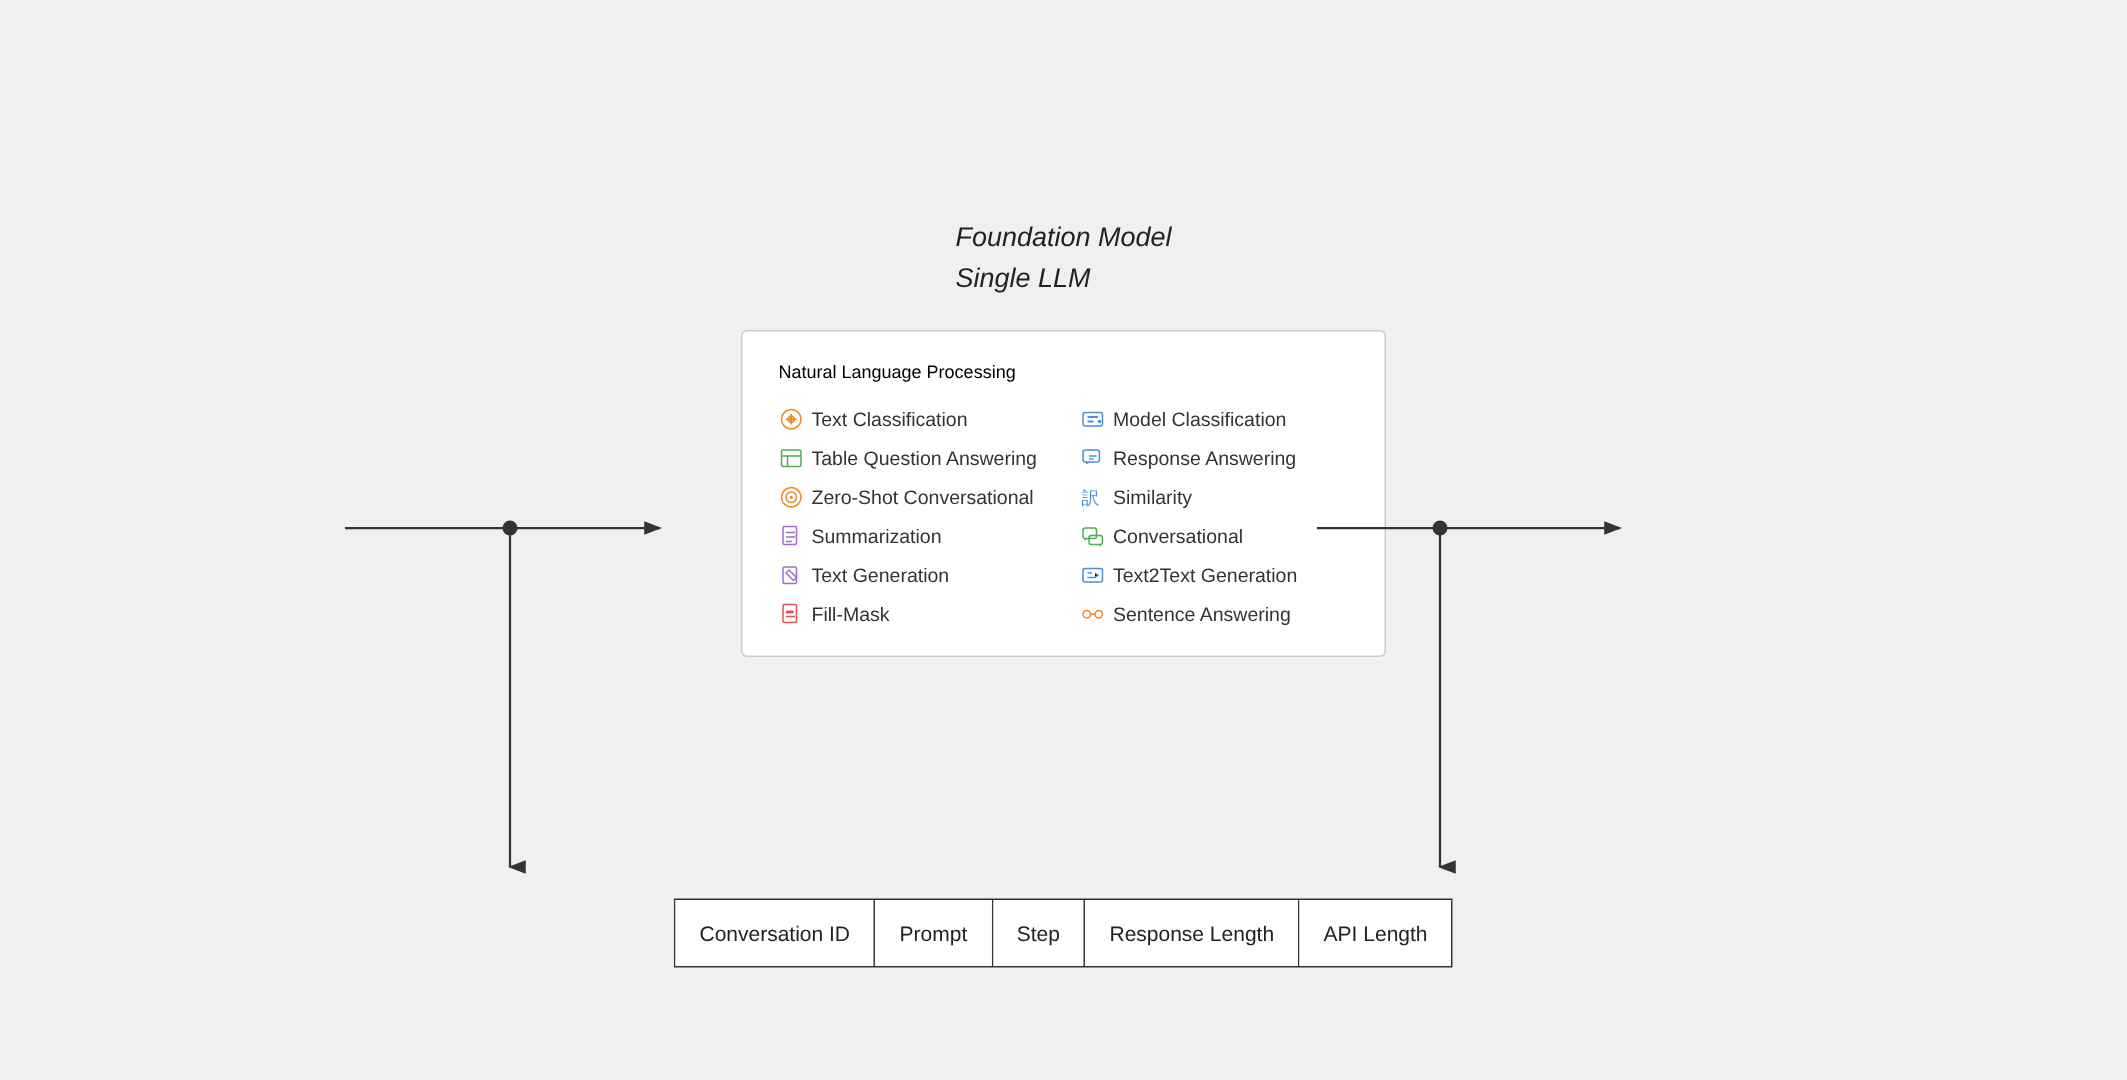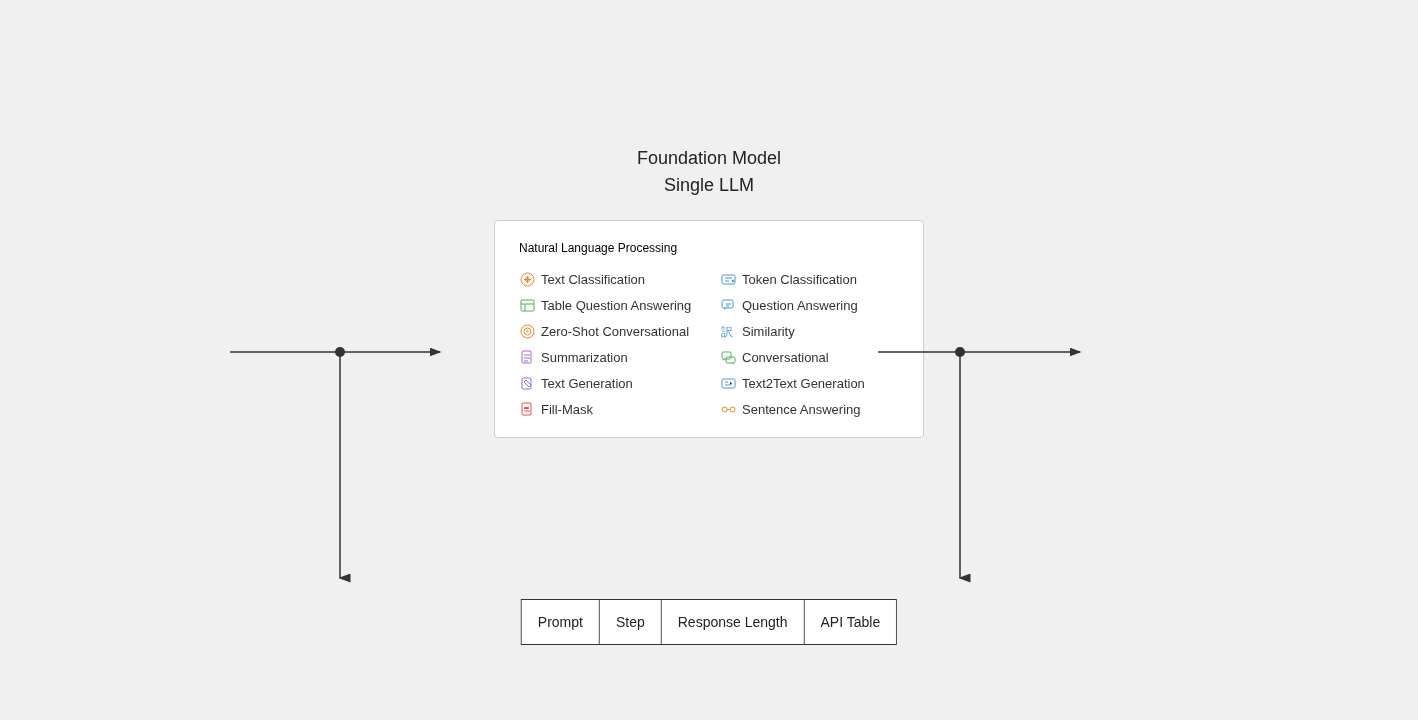--- a/index.html
+++ b/index.html
@@ -21,21 +21,21 @@
       align-items: center;
       justify-content: center;
     }
 
     
     .title-block {
       position: absolute;
       top: 145px;
       left: 50%;
       transform: translateX(-50%);
-      text-align: center;
+      font-style: italic;
     }
     .title-block .title-text {
       font-size: 18px;
       font-weight: 500;
       color: #222;
       display: block;
       line-height: 1.5;
     }
 
     
@@ -134,41 +134,41 @@
         <span>Text Classification</span>
       </div>
       <div class="nlp-item">
         <span class="nlp-icon">
           <svg width="15" height="15" viewBox="0 0 15 15">
               <rect x="1" y="3" width="13" height="9" rx="1.5" fill="none" stroke="#4a90d9" stroke-width="1"></rect>
               <path d="M4 6h7M4 9h4" stroke="#4a90d9" stroke-width="1.2"></path>
               <circle cx="12" cy="9" r="1.2" fill="#4a90d9"></circle>
             </svg>
         </span>
-        <span>Token Classification</span>
+        <span>Model Classification</span>
       </div>
 
       <div class="nlp-item">
         <span class="nlp-icon">
           <svg width="15" height="15" viewBox="0 0 15 15">
               <rect x="1" y="2" width="13" height="11" rx="1" fill="none" stroke="#4caf50" stroke-width="1"></rect>
               <path d="M1 6h13M5 6v7" stroke="#4caf50" stroke-width="1"></path>
             </svg>
         </span>
         <span>Table Question Answering</span>
       </div>
       <div class="nlp-item">
         <span class="nlp-icon">
           <svg width="15" height="15" viewBox="0 0 15 15">
               <rect x="1" y="2" width="11" height="8" rx="1.5" fill="none" stroke="#4a90d9" stroke-width="1"></rect>
               <path d="M3 11l2-1" stroke="#4a90d9" stroke-width="1"></path>
               <path d="M5 6h5M5 8h3" stroke="#4a90d9" stroke-width="1"></path>
             </svg>
         </span>
-        <span>Question Answering</span>
+        <span>Response Answering</span>
       </div>
 
       <div class="nlp-item">
         <span class="nlp-icon">
           <svg width="15" height="15" viewBox="0 0 15 15">
               <circle cx="7.5" cy="7.5" r="6.5" fill="none" stroke="#e8892b" stroke-width="1"></circle>
               <circle cx="7.5" cy="7.5" r="3.5" fill="none" stroke="#e8892b" stroke-width="1"></circle>
               <circle cx="7.5" cy="7.5" r="1" fill="#e8892b"></circle>
             </svg>
         </span>
@@ -241,24 +241,25 @@
               <path d="M6 7.5h3" stroke="#e8892b" stroke-width="1"></path>
             </svg>
         </span>
         <span>Sentence Answering</span>
       </div>
 
     </div>
   </div>
 
   <div class="bottom-table">
+    <div class="table-cell">Conversation ID</div>
     <div class="table-cell">Prompt</div>
     <div class="table-cell">Step</div>
     <div class="table-cell">Response Length</div>
-    <div class="table-cell">API Table</div>
+    <div class="table-cell">API Length</div>
   </div>
 
   <svg class="arrows-svg" xmlns="http://www.w3.org/2000/svg">
 
     <line x1="230" y1="352" x2="440" y2="352" stroke="#333" stroke-width="1.5" marker-end="url(#arrowhead)"></line>
 
     <circle cx="340" cy="352" r="5" fill="#333"></circle>
 
     <line x1="878" y1="352" x2="1080" y2="352" stroke="#333" stroke-width="1.5" marker-end="url(#arrowhead)"></line>
 

